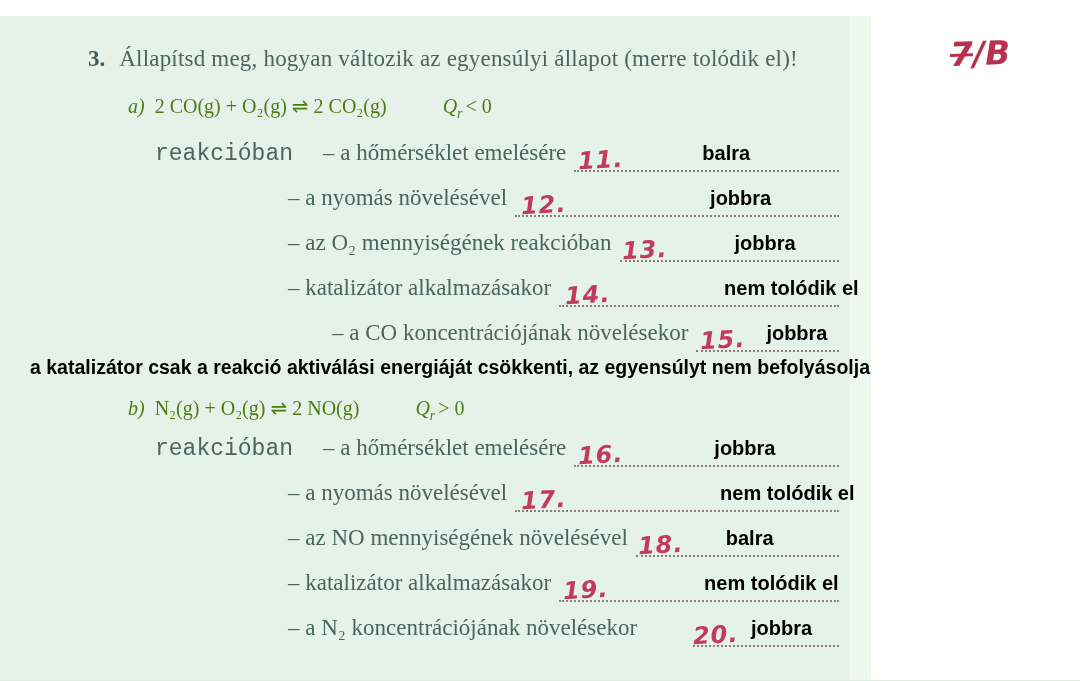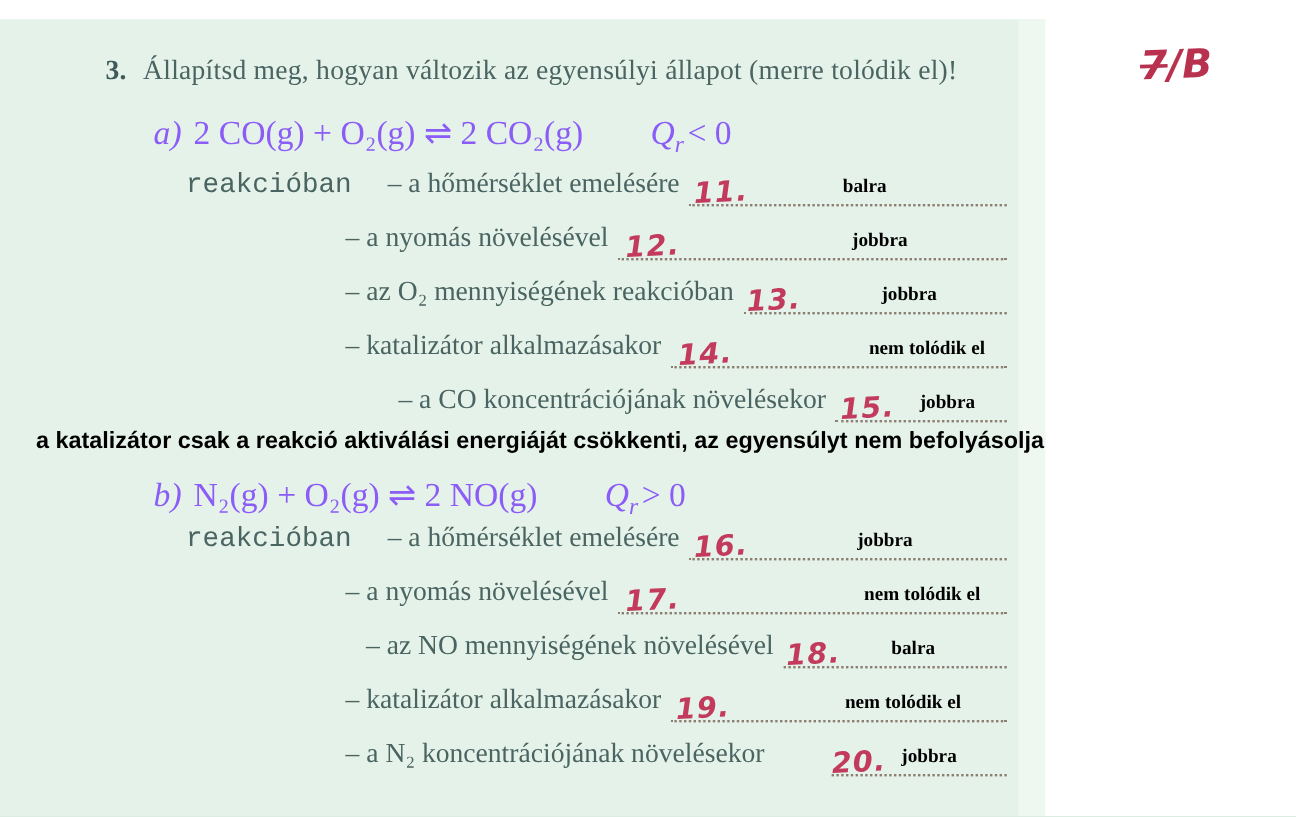--- a/index.html
+++ b/index.html
@@ -24,21 +24,21 @@
   .title-text { color:#4a6461; letter-spacing:0.2px; }
 
   .grade-mark {
     position:absolute; left:950px; top:18px;
     font-family:"DejaVu Sans", sans-serif;
     font-style:italic; font-weight:bold; font-size:33px;
     color:#b8314f; transform:rotate(-2deg);
   }
   .grade-mark .num { text-decoration:line-through; }
 
-  .equation-row { position:absolute; font-size:28px; color:#8b5cf6; }
+  .equation-row { position:absolute; font-size:20px; color:#4d7c0f; }
   .eq-a { left:128px; top:78px; }
   .eq-b { left:128px; top:380px; }
   .eq-label { font-style:italic; margin-right:10px; }
   .eq-q { font-style:italic; margin-left:56px; }
   .eq-q sub, .equation-text sub { font-size:70%; }
   .eq-rel { margin-left:3px; }
 
   .answer-row {
     position:absolute; right:32px; height:32px;
     display:flex; align-items:baseline;
@@ -52,40 +52,40 @@
   }
   .hand-number {
     position:absolute; bottom:-4px;
     font-family:"DejaVu Sans", sans-serif;
     font-style:italic; font-weight:bold; font-size:24px;
     color:#c23a5c; transform:rotate(-3deg); display:inline-block;
     letter-spacing:1px;
   }
   .typed-answer {
     position:absolute; bottom:5px;
-    font-family:Liberation Serif, serif;
-    font-weight:bold; font-size:16px; color:#000000;
+    font-family:Liberation Sans, sans-serif;
+    font-weight:bold; font-size:20px; color:#000000;
   }
 
   .note-line {
     position:absolute; left:30px; top:340px;
     font-family:"Liberation Sans", sans-serif;
     font-weight:bold; font-size:19.5px; color:#000000;
     white-space:nowrap;
   }
 
   
   .ra1 { top:124px; left:155px; }
   .ra2 { top:169px; left:288px; }
   .ra3 { top:214px; left:288px; }
   .ra4 { top:259px; left:288px; }
   .ra5 { top:304px; left:288px;margin-left:44px; }
   .rb1 { top:419px; left:155px; }
   .rb2 { top:464px; left:288px; }
-  .rb3 { top:509px; left:288px;margin-left:17px; }
+  .rb3 { top:509px; left:288px; }
   .rb4 { top:554px; left:288px; }
   .rb5 { top:599px; left:288px;gap:48px; }
 </style>
 </head>
 <body>
 
 <div class="page">
   <div class="page-edge-right"></div>
   <div class="page-shade-bottom"></div>
 

